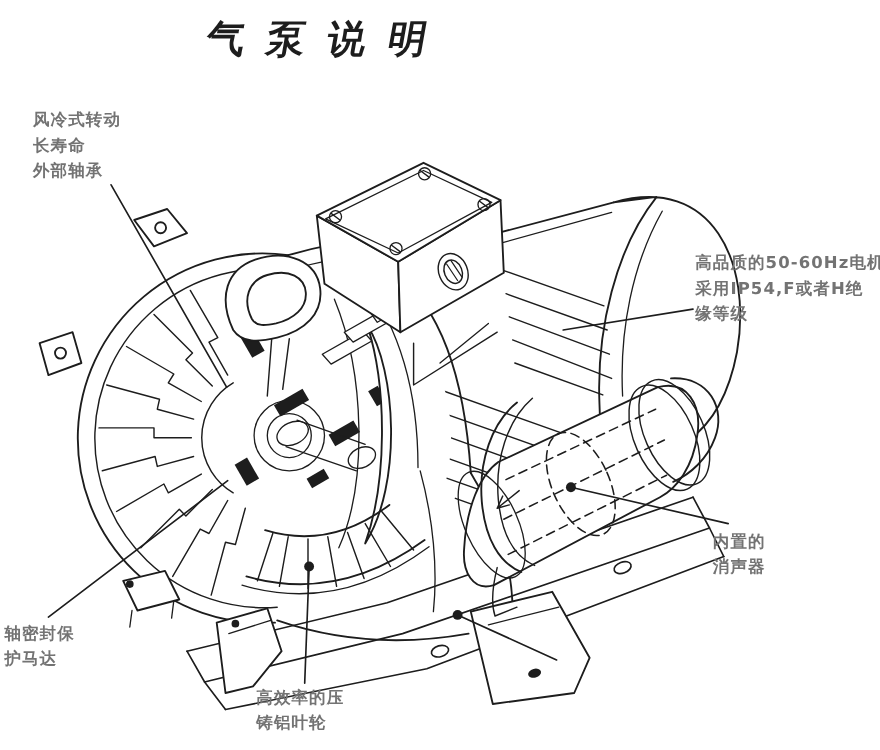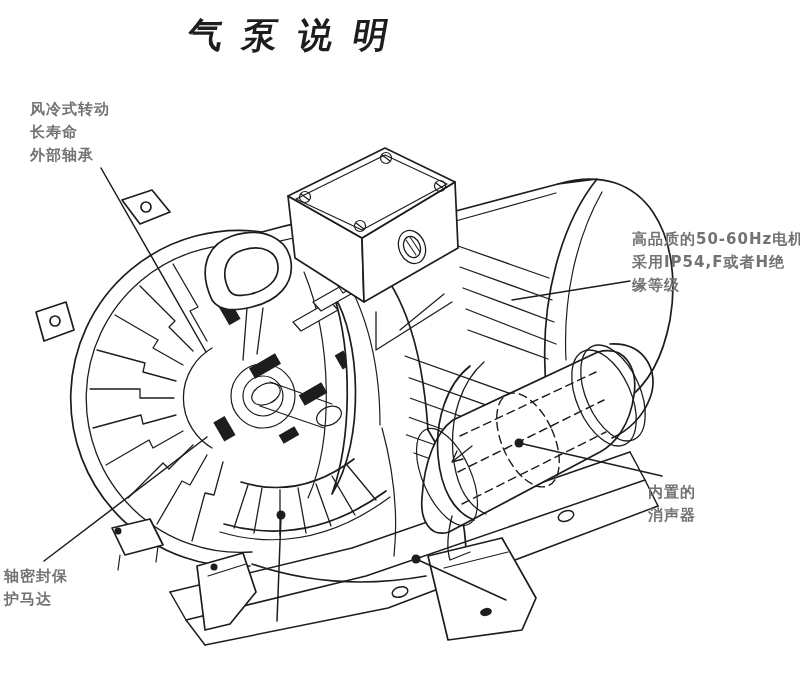--- a/index.html
+++ b/index.html
@@ -230,13 +230,15 @@
   <div class="callout co-bearing">风冷式转动
 长寿命
 外部轴承</div>
   <div class="callout co-motor">高品质的50-60Hz电机
 采用IP54,F或者H绝
 缘等级</div>
   <div class="callout co-muffler">内置的
 消声器</div>
   <div class="callout co-seal">轴密封保
 护马达</div>
+  <div class="callout co-impeller">高效率的压
+铸铝叶轮</div>
 </div>
 
 </body></html>

